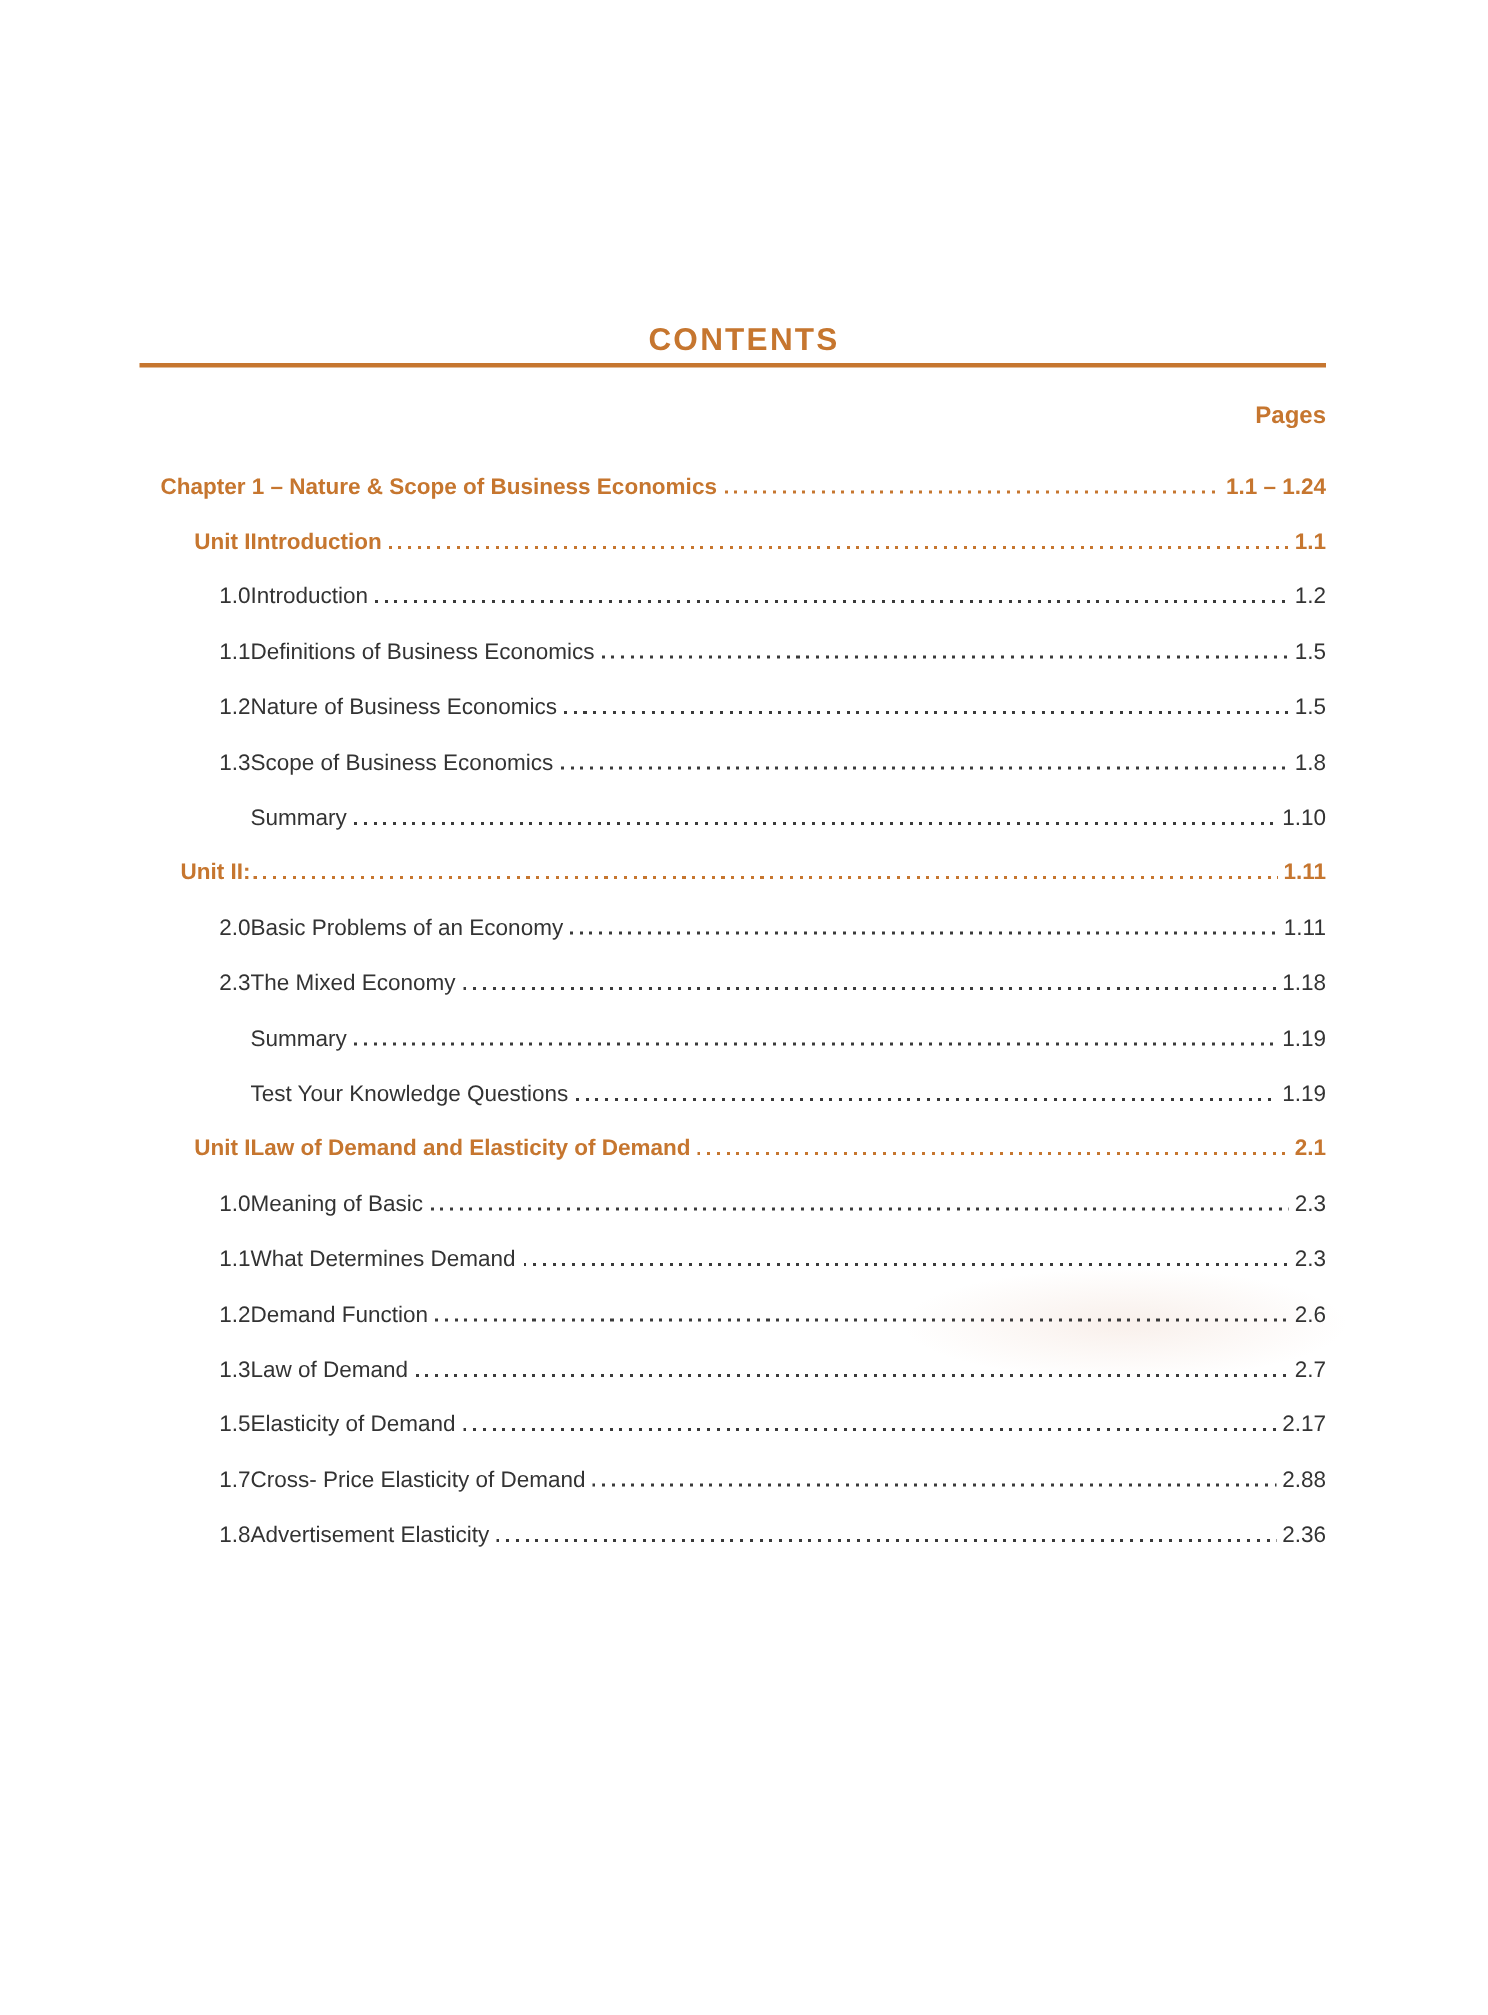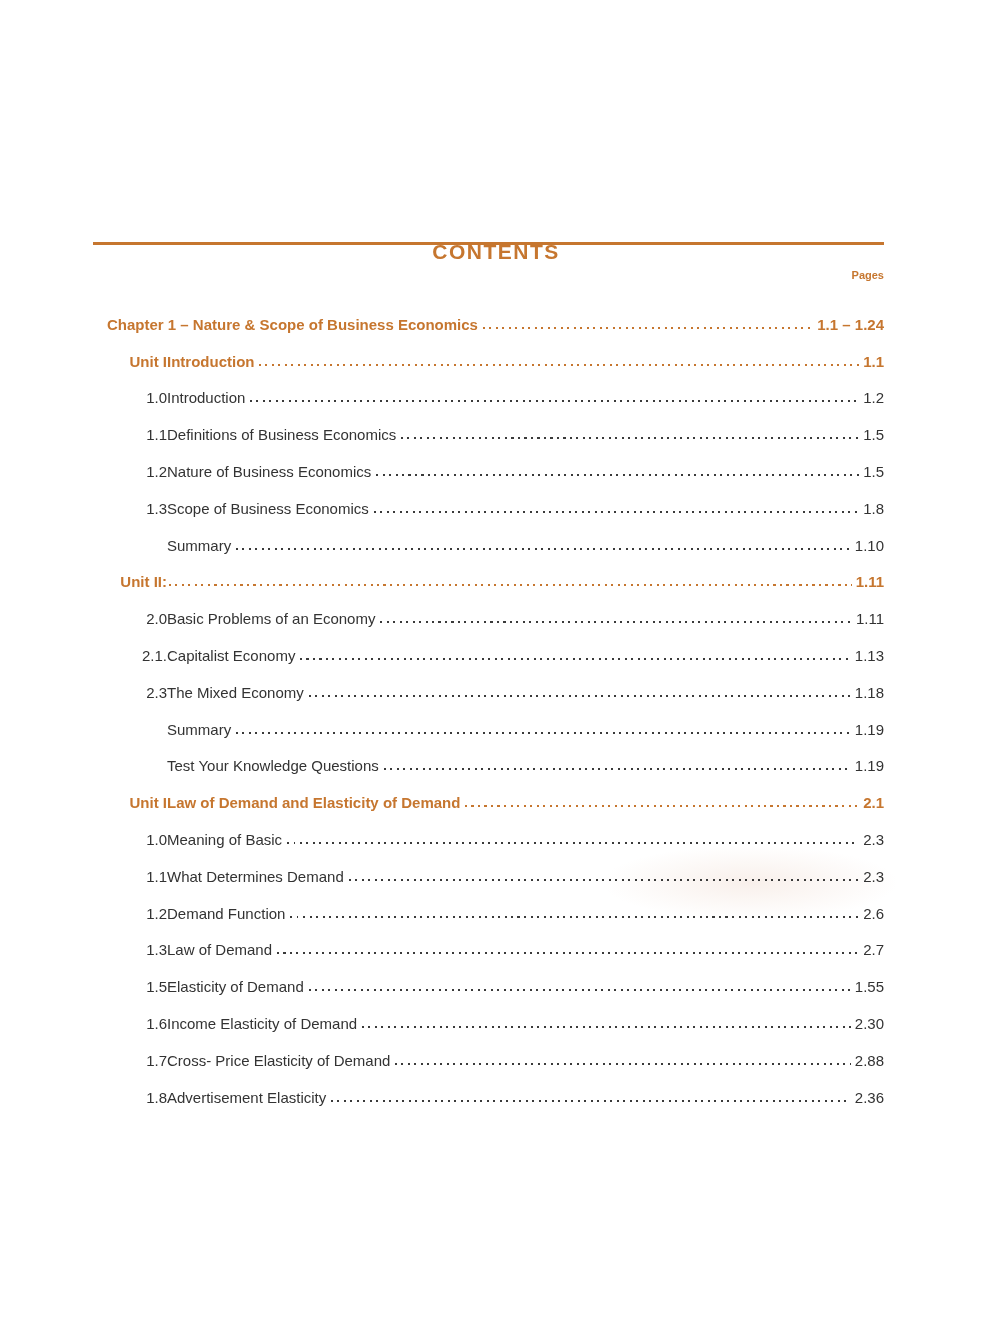--- a/index.html
+++ b/index.html
@@ -9,29 +9,28 @@
     position: relative;
     font-family: "Liberation Sans", "DejaVu Sans", sans-serif;
     color: var(--ink, #333333);
     overflow: hidden;
   }
   .doc-title {
     position: absolute; top: 215px; left: 0; width: 100%;
     text-align: center;
     font-size: 21px; font-weight: bold; letter-spacing: 1.5px;
     color: var(--accent, #C6762F);
-    margin-top: 25px;
   }
   .title-rule {
     position: absolute; top: 242px; left: 93px; width: 791px; height: 3px;
     background: var(--accent, #C6762F);
   }
   .pages-label {
     position: absolute; top: 269px; right: 108px;
-    font-size: 11px; font-weight: bold;
+    font-size: 16px; font-weight: bold;
     color: var(--accent, #C6762F);
   }
   .watermark {
     position: absolute; top: 845px; left: 600px; width: 300px; height: 75px;
     background: radial-gradient(ellipse at center, rgba(214,160,130,0.16), rgba(255,255,255,0) 70%);
     pointer-events: none;
   }
   .rows {
     position: absolute; top: 296px; left: 107px; width: 777px;
   }
@@ -121,26 +120,20 @@
     <span class="page">1.11</span>
   </div>
 
   <div class="row item">
     <span class="num">2.0</span>
     <span class="title">Basic Problems of an Economy</span>
     <span class="dots"></span>
     <span class="page">1.11</span>
   </div>
 
-  <div class="row item">
-    <span class="num">2.1.</span>
-    <span class="title">Capitalist Economy</span>
-    <span class="dots"></span>
-    <span class="page">1.13</span>
-  </div>
 
 
   <div class="row item">
     <span class="num">2.3</span>
     <span class="title">The Mixed Economy</span>
     <span class="dots"></span>
     <span class="page">1.18</span>
   </div>
 
   <div class="row item">
@@ -191,29 +184,23 @@
     <span class="title">Law of Demand</span>
     <span class="dots"></span>
     <span class="page">2.7</span>
   </div>
 
 
   <div class="row item">
     <span class="num">1.5</span>
     <span class="title">Elasticity of Demand</span>
     <span class="dots"></span>
-    <span class="page">1.55</span>
-  </div>
-
-  <div class="row item">
-    <span class="num">1.6</span>
-    <span class="title">Income Elasticity of Demand</span>
-    <span class="dots"></span>
-    <span class="page">2.30</span>
-  </div>
+    <span class="page">2.17</span>
+  </div>
+
 
   <div class="row item">
     <span class="num">1.7</span>
     <span class="title">Cross- Price Elasticity of Demand</span>
     <span class="dots"></span>
     <span class="page">2.88</span>
   </div>
 
   <div class="row item">
     <span class="num">1.8</span>

